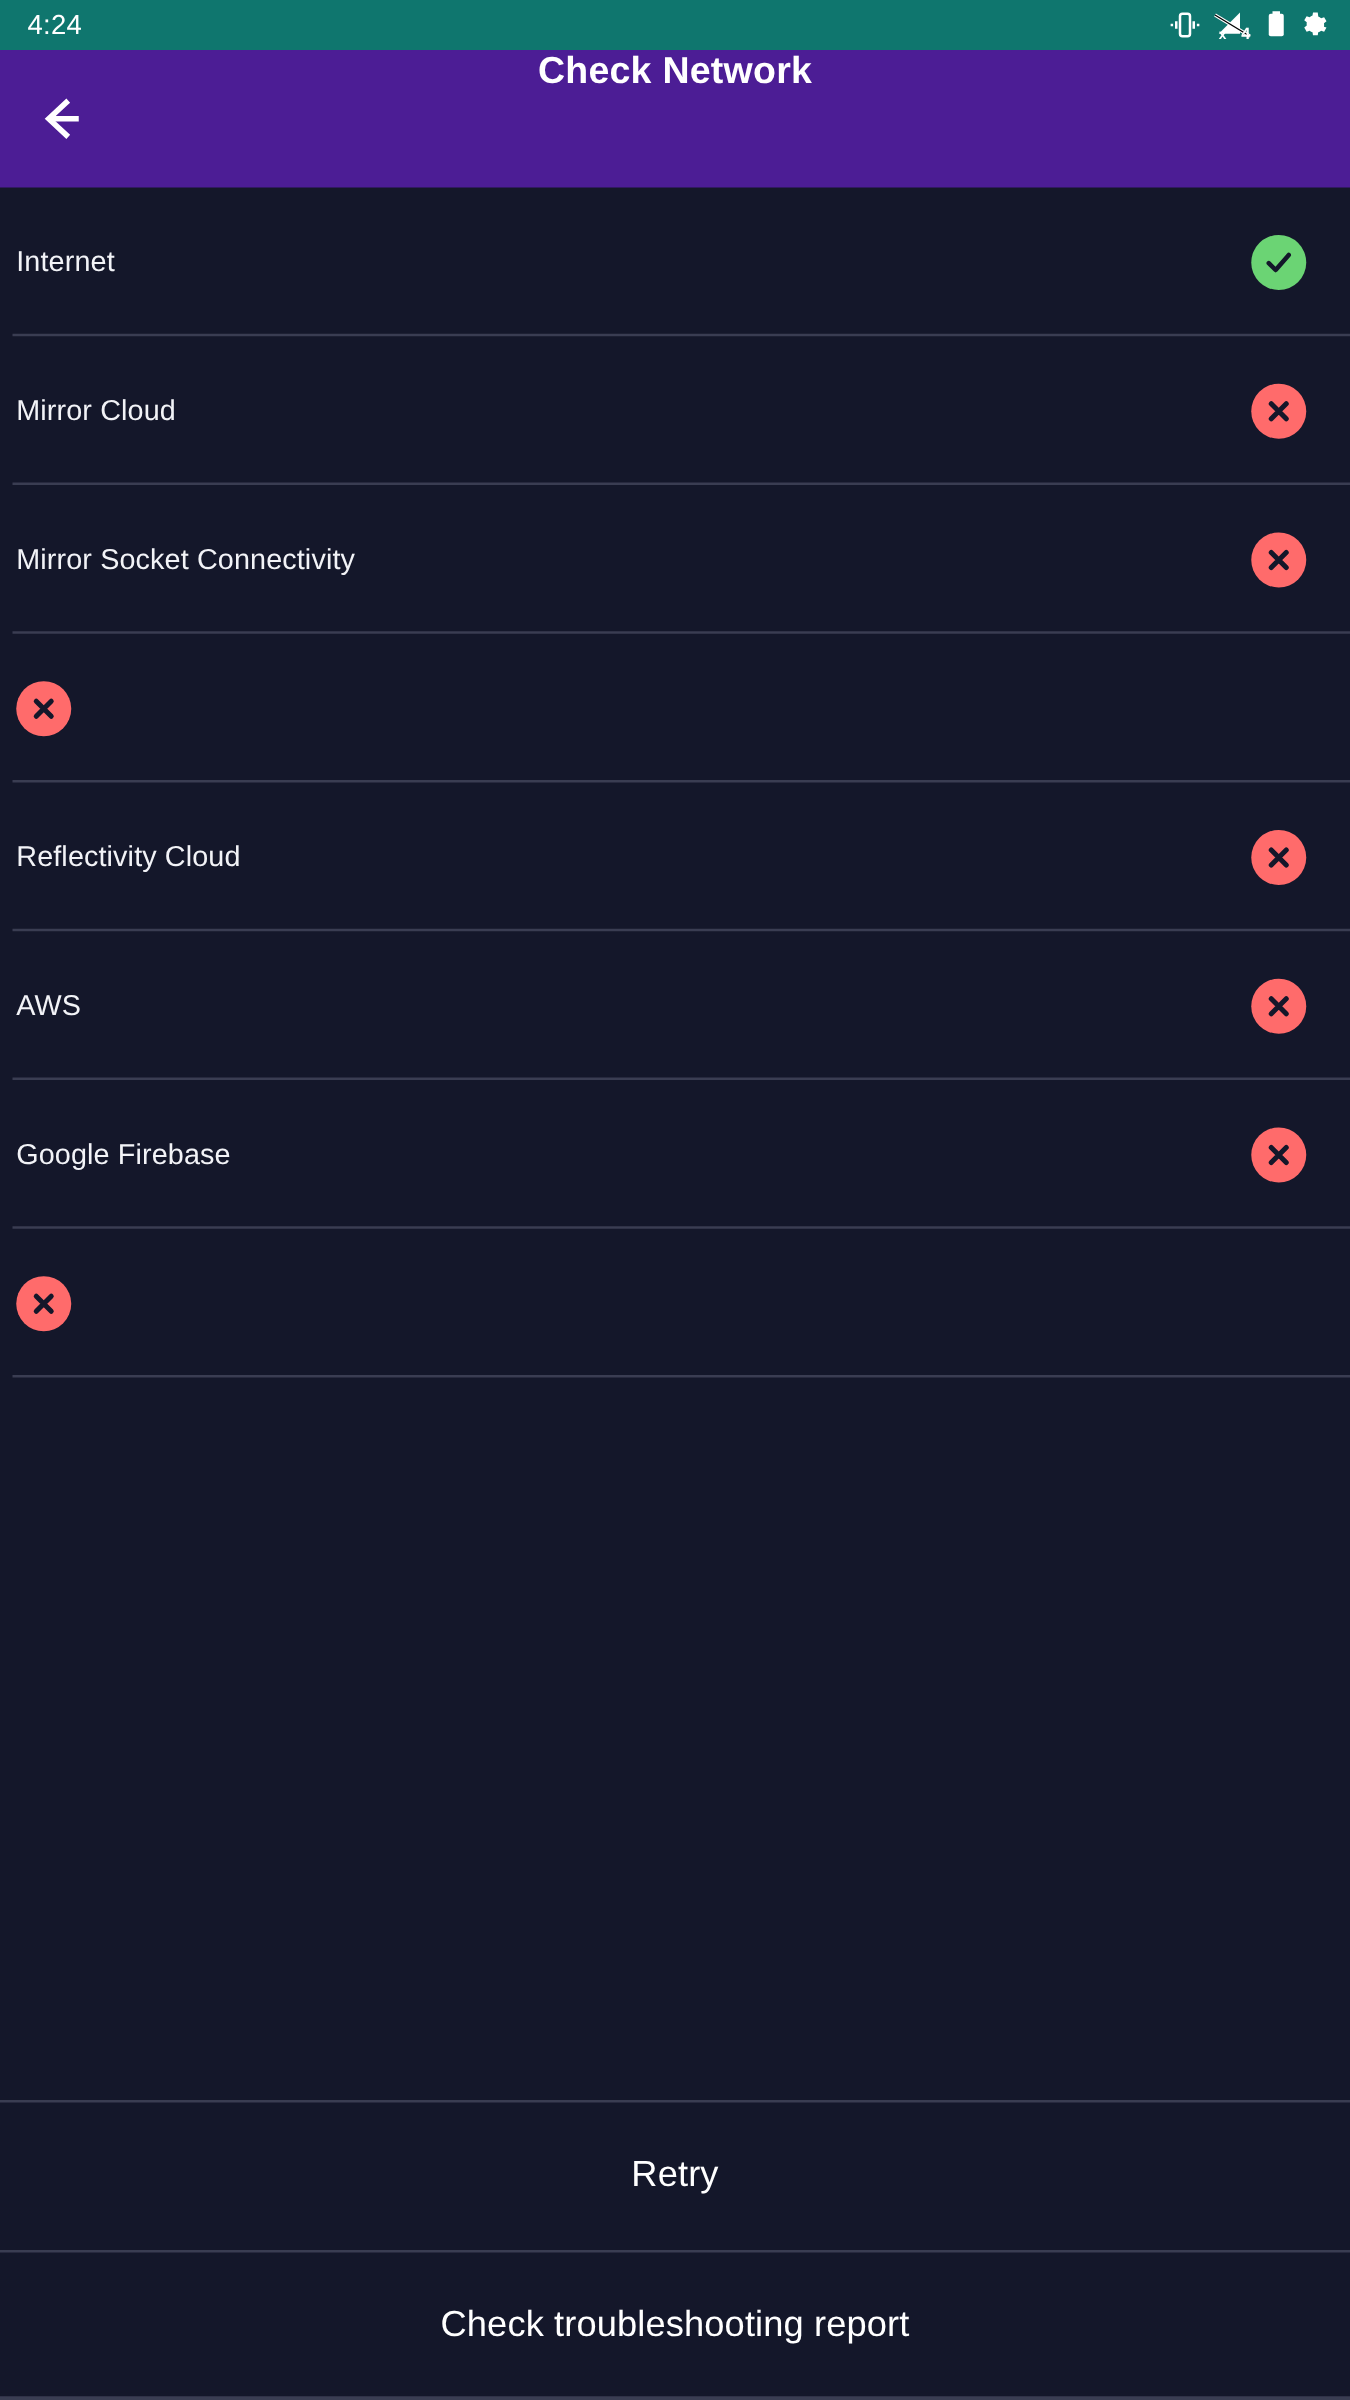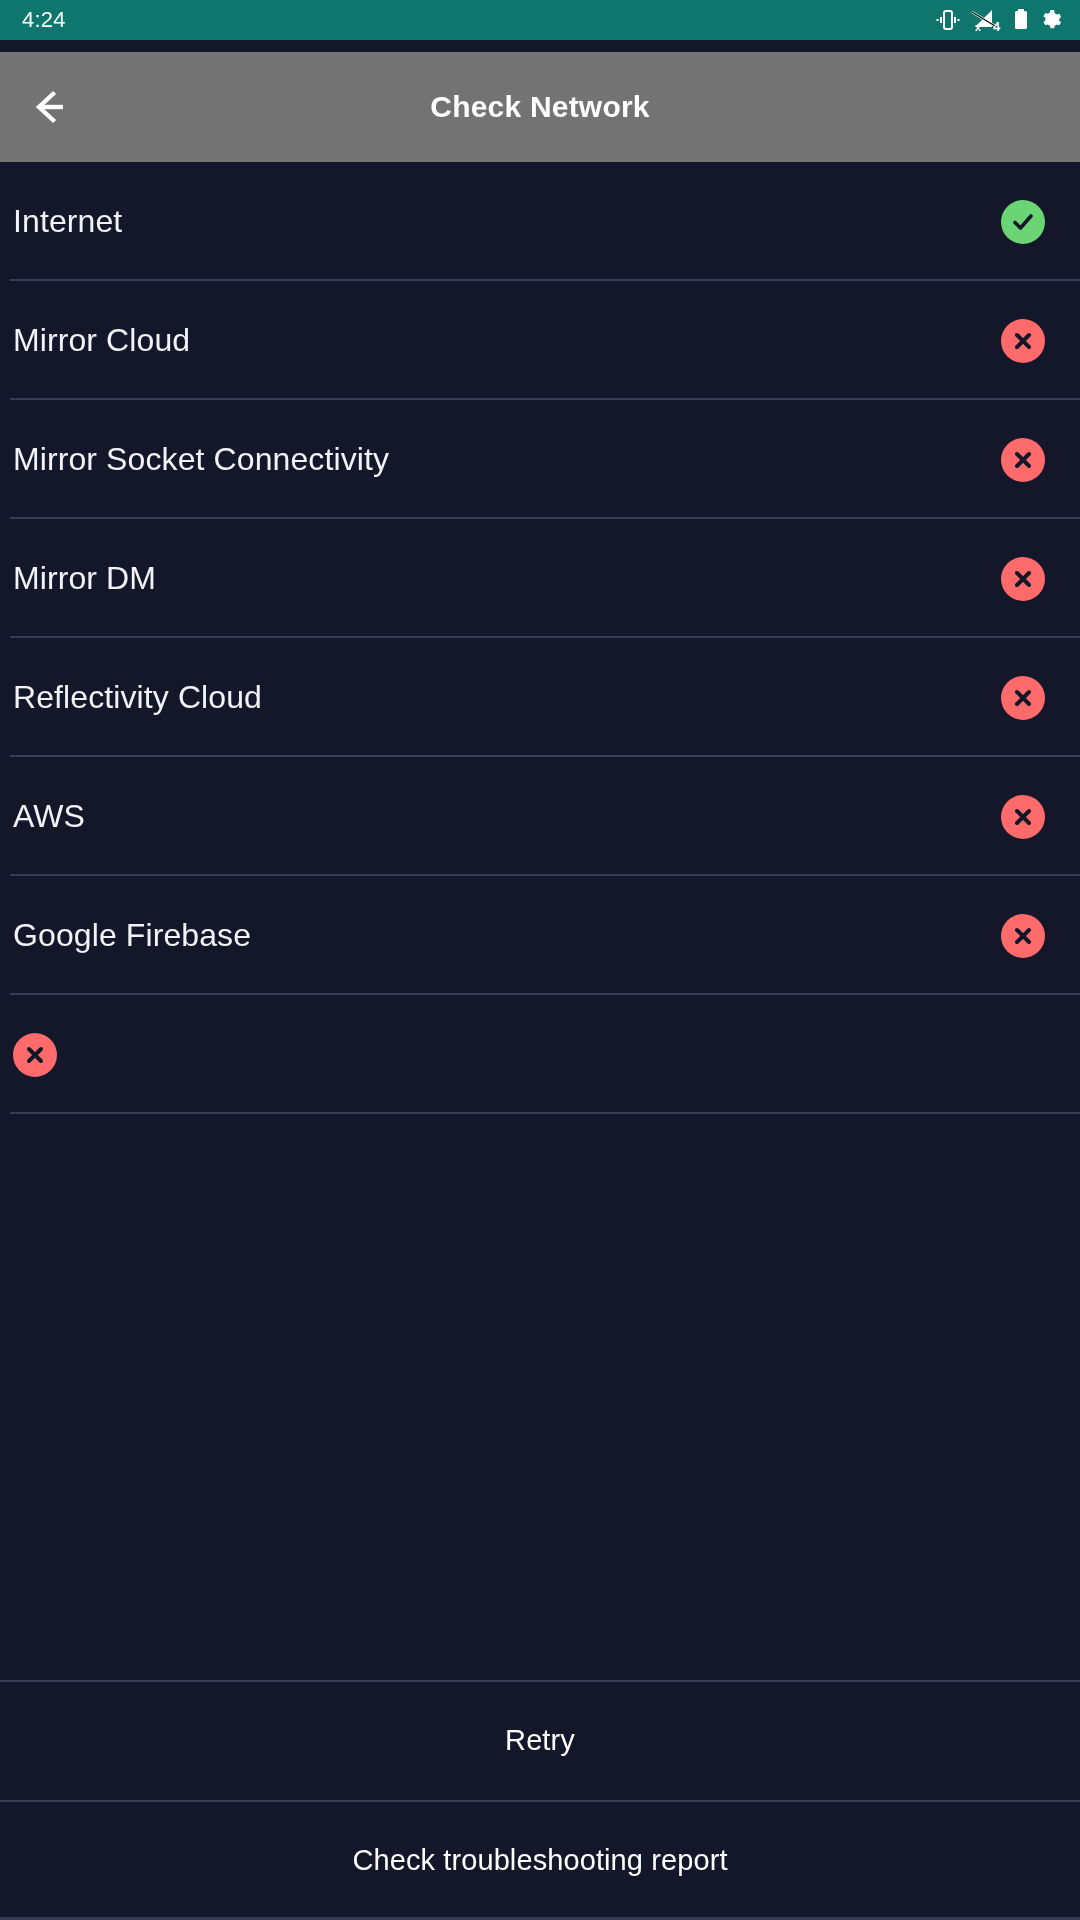--- a/index.html
+++ b/index.html
@@ -27,23 +27,22 @@
   .statusbar .spacer { flex:1 1 auto; }
   .statusbar .sysicons {
     display:flex; align-items:center; gap:9px;
   }
   .statusbar .sysicons svg { display:block; }
 
   
   .appbar {
     flex:0 0 110px; height:110px;
     position:relative;
-    display:flex; align-items:center;
-    background:#737373;
-    margin-top:12px;
+    display:flex; 
+    background:#4c1d95;
   }
   .backbtn {
     position:absolute; left:14px; top:50%;
     transform:translateY(-50%);
     width:72px; height:72px;
     display:flex; align-items:center; justify-content:center;
     cursor:pointer;
   }
   .backbtn svg { display:block; }
   .appbar .title {
@@ -66,21 +65,21 @@
     padding:0 35px 0 13px;
     cursor:default;
   }
   .row::after {
     content:"";
     position:absolute; left:10px; right:0; bottom:0;
     height:2px; background:#3a3d52;
   }
   .row .label {
     color:#f2f3f7;
-    font-size:32px; font-weight:400;
+    font-size:23px; font-weight:400;
     letter-spacing:.1px;
     flex:1 1 auto;
     white-space:nowrap;
   }
   .status-icon {
     flex:0 0 auto;
     width:44px; height:44px;
     border-radius:50%;
     display:flex; align-items:center; justify-content:center;
   }
@@ -195,21 +194,20 @@
   <div class="row">
     <div class="label">Mirror Socket Connectivity</div>
     <div class="status-icon err">
       <svg width="26" height="26" viewBox="0 0 26 26">
         <path d="M7 7 L19 19 M19 7 L7 19" stroke="#14172a" stroke-width="4" stroke-linecap="round"></path>
       </svg>
     </div>
   </div>
 
   <div class="row">
-    <div class="label">Mirror DM</div>
     <div class="status-icon err">
       <svg width="26" height="26" viewBox="0 0 26 26">
         <path d="M7 7 L19 19 M19 7 L7 19" stroke="#14172a" stroke-width="4" stroke-linecap="round"></path>
       </svg>
     </div>
   </div>
 
   <div class="row">
     <div class="label">Reflectivity Cloud</div>
     <div class="status-icon err">

